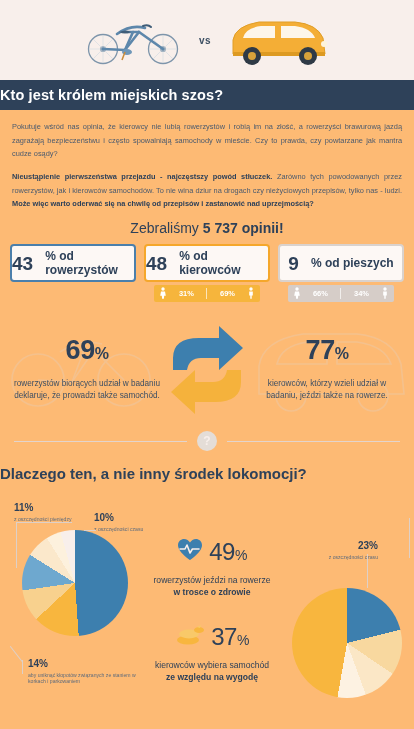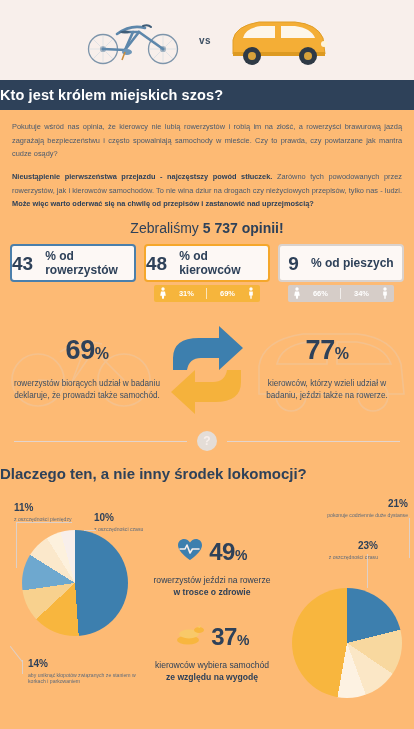--- a/index.html
+++ b/index.html
@@ -80,21 +80,21 @@
 
   .lbl{position:absolute;line-height:1.25;}
   .lbl .pc{font-size:10px;font-weight:bold;color:#2e4159;display:block;}
   .lbl .tx{font-size:5.1px;color:#5d6b7c;display:block;margin-top:1px;}
   .lbl.r{text-align:right;}
   .leader{position:absolute;background:#ded0c8;}
 
   
   .callouts{position:absolute;left:104px;top:48px;width:216px;z-index:4;}
   .co{display:flex;align-items:center;justify-content:center;gap:6px;}
-  .co-num{font-size:24px;font-weight:bold;color:#2e4159;line-height:1;letter-spacing:-.5px;}
+  .co-num{font-size:24px;font-weight:normal;color:#2e4159;line-height:1;letter-spacing:-.5px;}
   .co-num .pc{font-size:14px;}
   .co-txt{font-size:8.6px;line-height:1.4;color:#2e4159;text-align:center;margin-top:9px;}
   .co-txt b{font-weight:bold;}
   .co2{margin-top:26px;}
 </style>
 </head>
 <body>
 
 <div class="page">
 
@@ -302,24 +302,20 @@
     <span class="leader" style="left:22px;top:170px;width:1px;height:14px;"></span>
     <span class="leader" style="left:22px;top:152px;width:1px;height:20px;transform:rotate(-38deg);transform-origin:bottom;"></span>
 
     <div class="pie pie-right" style="background:conic-gradient(
             #3d7fae 0deg 76deg,
             #f8d89f 76deg 124deg,
             #fbe7c6 124deg 160deg,
             #fdf2e2 160deg 190deg,
             #f8b63e 190deg 360deg);"></div>
 
-    <div class="lbl r" style="right:6px;top:8px;width:150px;">
-      <span class="pc">21%</span>
-      <span class="tx">pokonuje codziennie duże dystanse</span>
-    </div>
     <span class="leader" style="right:4px;top:28px;width:1px;height:40px;"></span>
 
     <div class="lbl r" style="right:36px;top:50px;width:120px;">
       <span class="pc">23%</span>
       <span class="tx">z oszczędności czasu</span>
     </div>
     <span class="leader" style="right:46px;top:64px;width:1px;height:34px;"></span>
 
     <div class="callouts">
 

